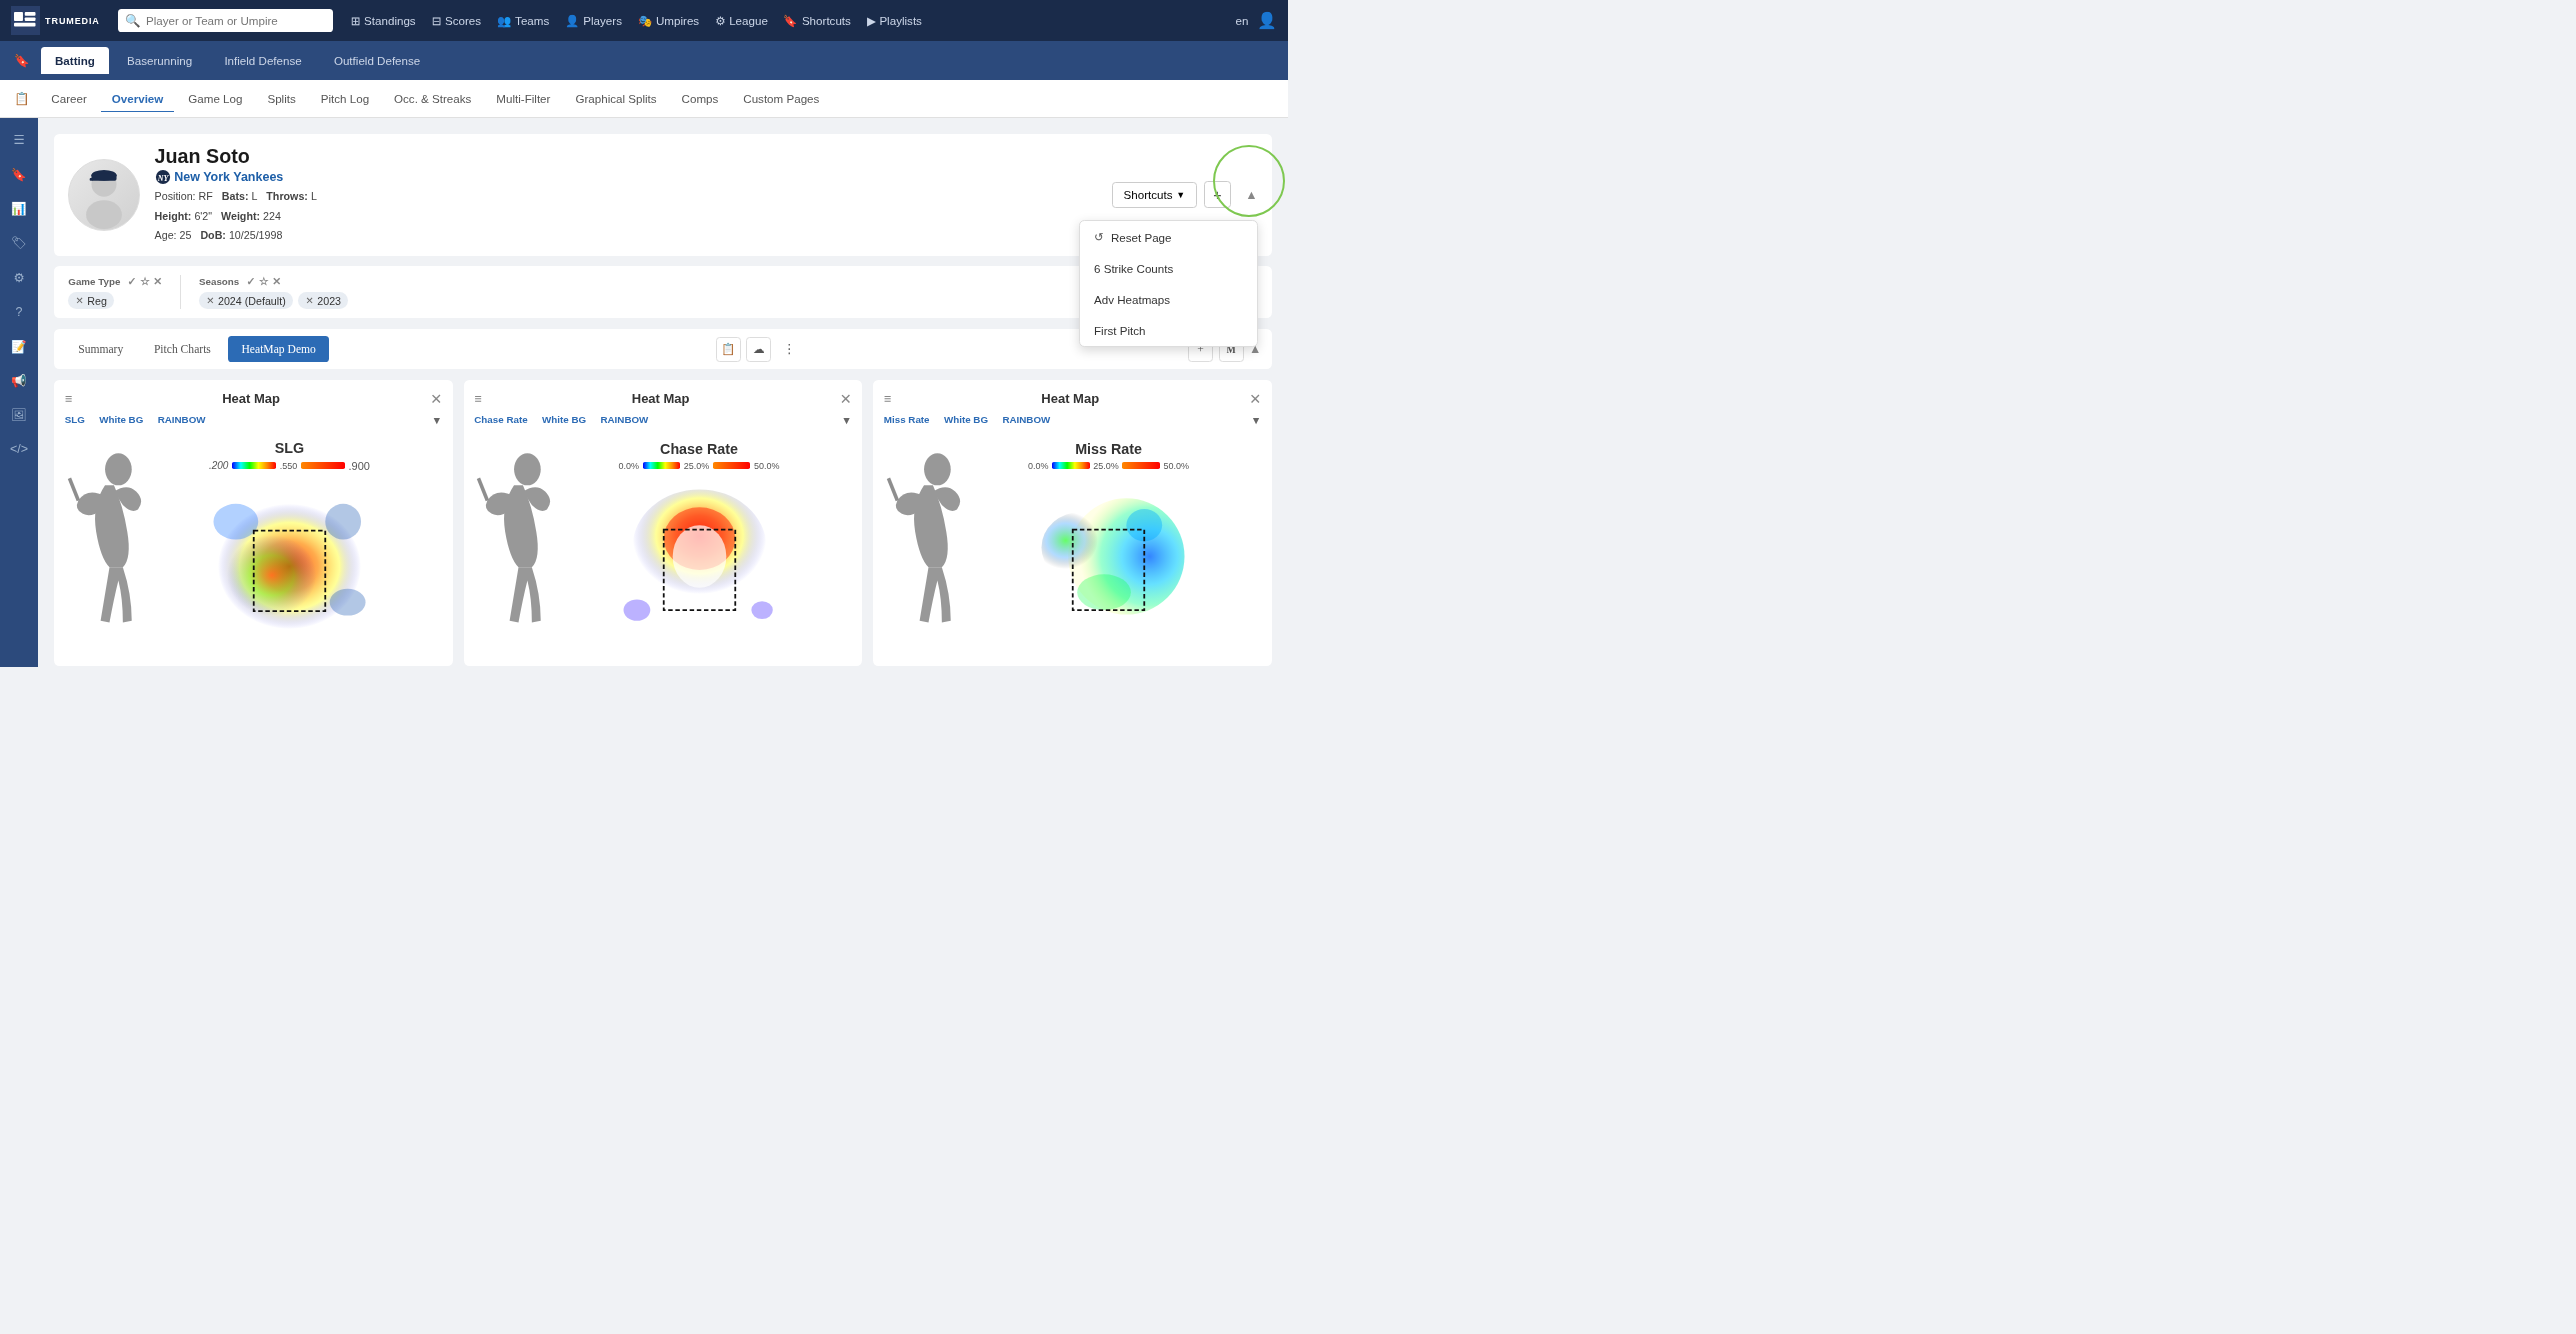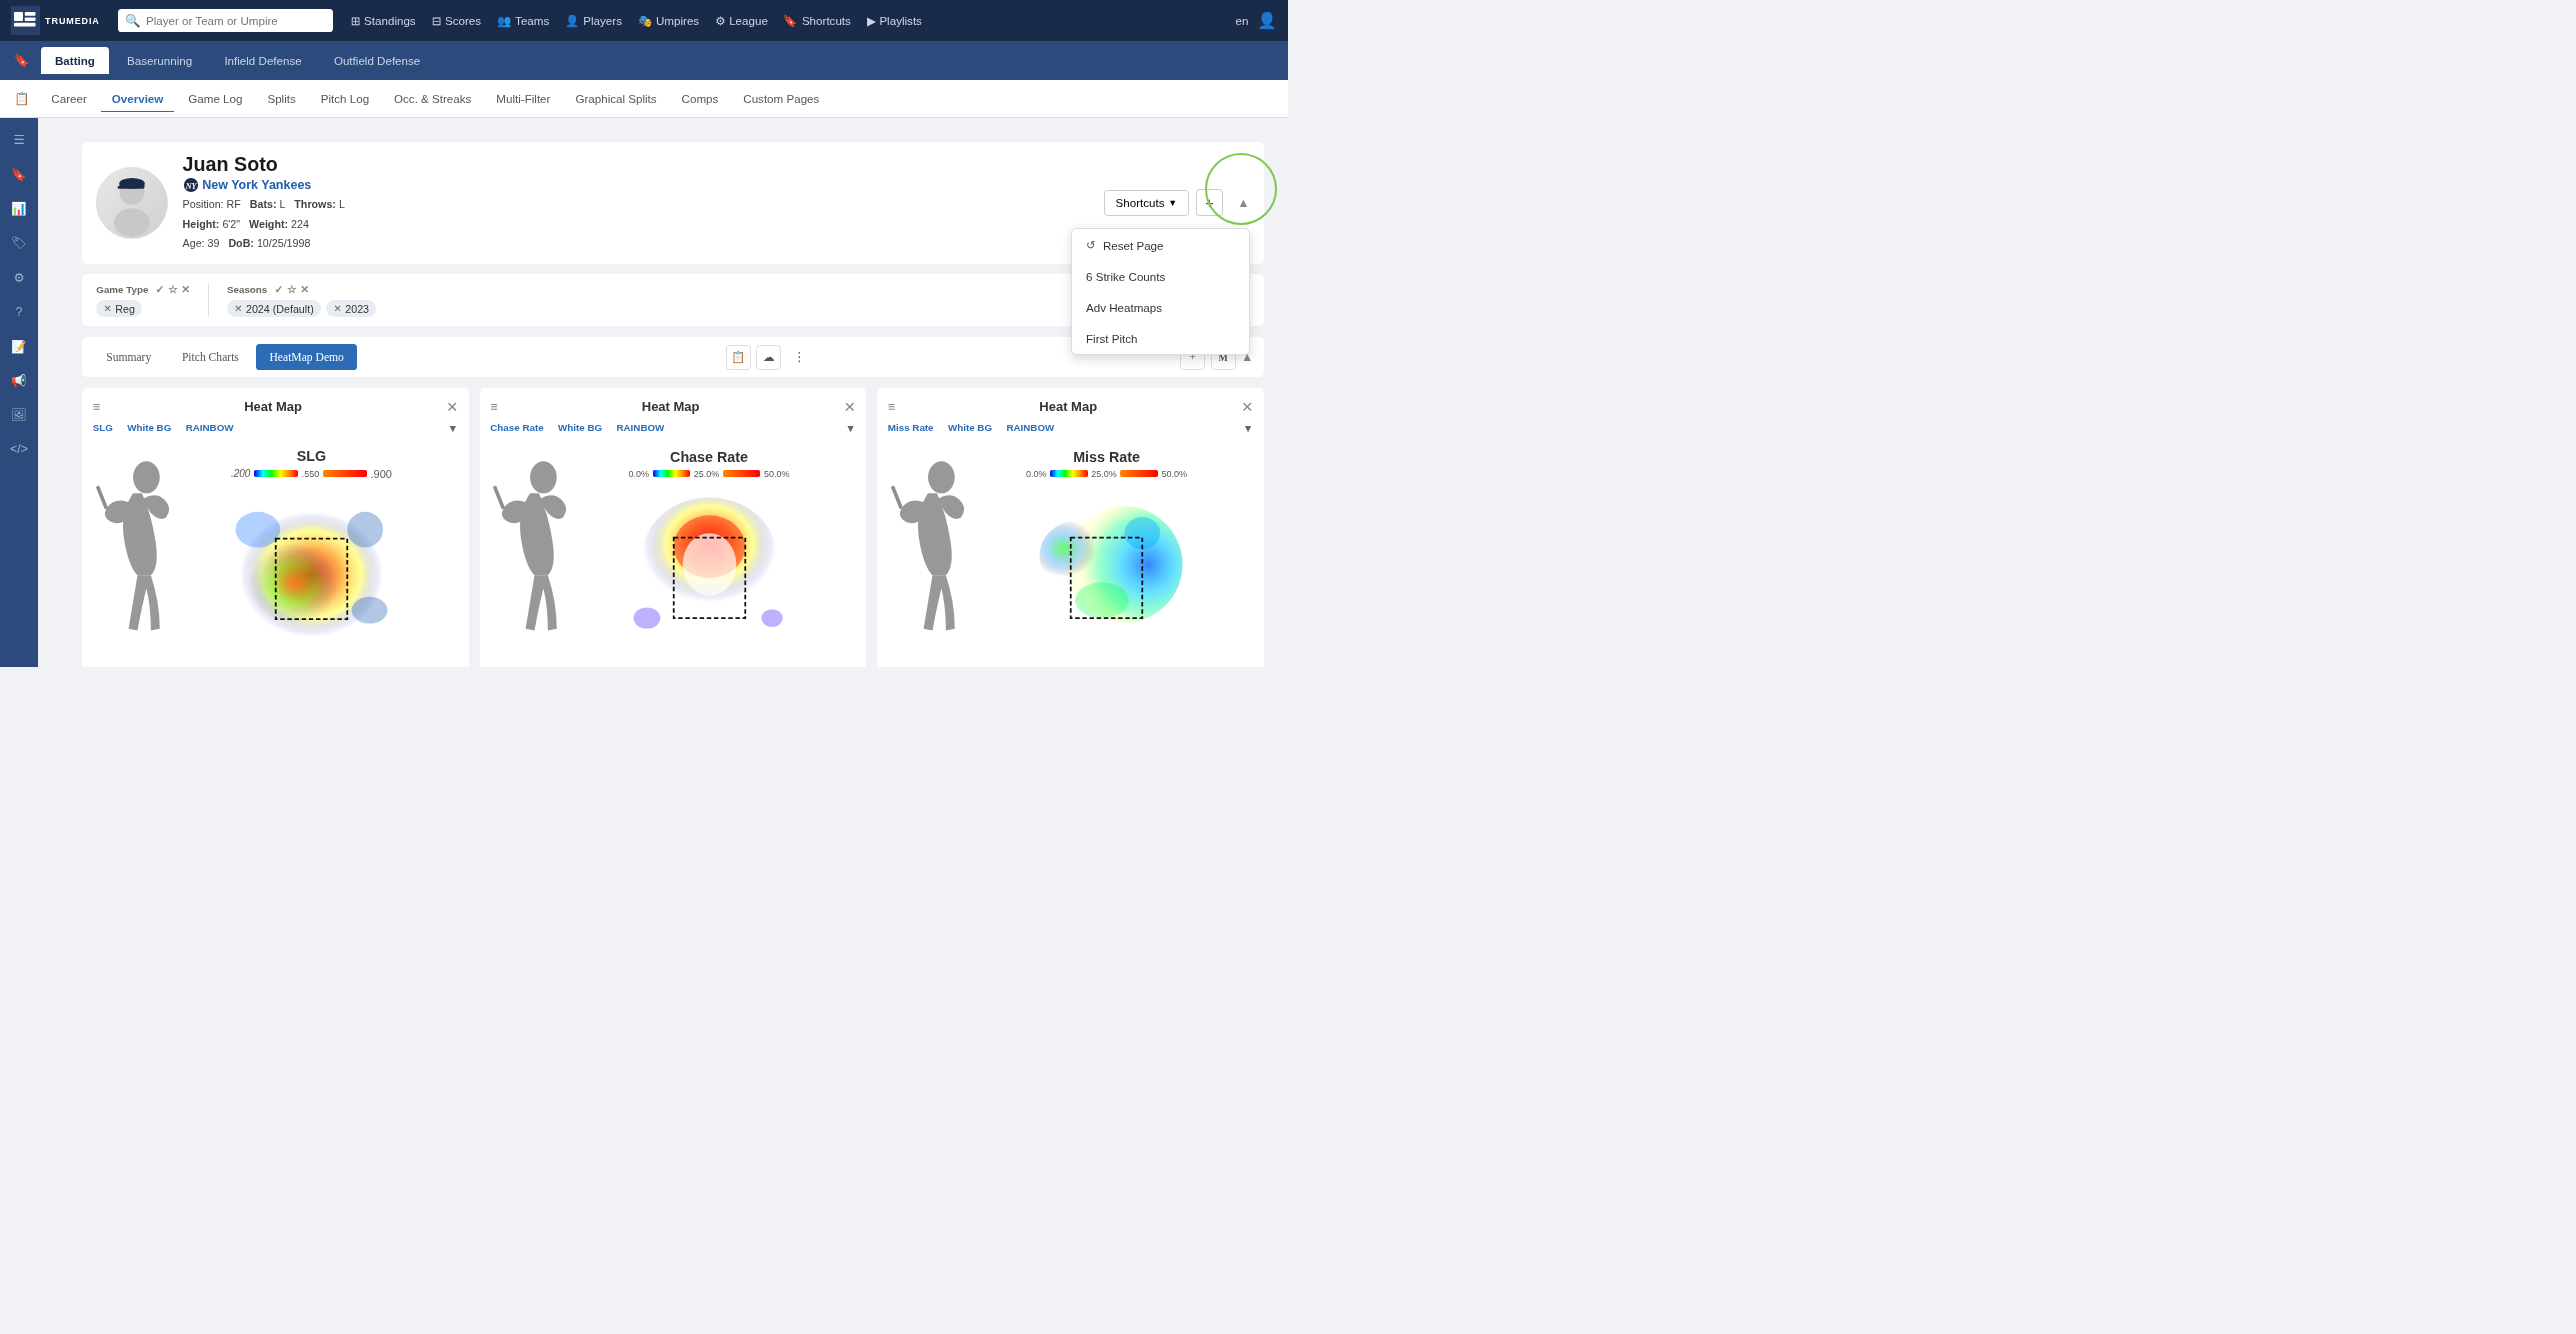--- a/index.html
+++ b/index.html
@@ -38,21 +38,21 @@
       padding: 5.4px 10.7px; color: #555; font-size: 11.6px; cursor: pointer;
     }
     .sub-tab.active { color: #2c6bb5; border-bottom: 1.8px solid #2c6bb5; margin-bottom: -1.8px; font-weight: 600; }
 
     
     .layout { display: flex; height: calc(667px - 118px); }
     .sidebar { width: 38px; background: #2c4a7c; display: flex; flex-direction: column; align-items: center; padding: 7.2px 0; gap: 5.4px; }
     .sidebar-icon { width: 29px; height: 29px; display: flex; align-items: center; justify-content: center; color: #9ab0cc; cursor: pointer; border-radius: 3.6px; font-size: 12.5px; }
 
     
-    .main { flex: 1; overflow-y: auto; background: #f0f2f5; padding: 24px; margin-left: 20px; }
+    .main { flex: 1; overflow-y: auto; background: #f0f2f5; padding: 16px; }
 
     
     .player-header {
       display: flex; align-items: center; background: white; padding: 10.7px 14.3px; border-radius: 5.4px; margin-bottom: 10.7px; gap: 14.3px;
     }
     .player-avatar {
       width: 72px; height: 72px; background: linear-gradient(135deg, #e8e8e8, #d0d0d0); border-radius: 50%; overflow: hidden; border: 1.8px solid #ddd; display: flex; align-items: center; justify-content: center;
     }
     .player-info h2 { font-size: 19.7px; font-weight: bold; color: #1a1a1a; }
     .team-name { color: #1e5fa8; font-size: 12.5px; font-weight: 600; display: flex; align-items: center; gap: 3.6px; margin: 1.8px 0; }
@@ -255,21 +255,21 @@
           <span>New York Yankees</span>
         </div>
         <div class="player-details">
           <span>Position:</span> <span>RF</span>&nbsp;&nbsp;
           <strong>Bats:</strong> <span>L</span>&nbsp;&nbsp;
           <strong>Throws:</strong> <span>L</span>
           <br>
           <strong>Height:</strong> <span>6'2"</span>&nbsp;&nbsp;
           <strong>Weight:</strong> <span>224</span>
           <br>
-          <span>Age:</span> <span>39</span>&nbsp;&nbsp;
+          <span>Age:</span> <span>25</span>&nbsp;&nbsp;
           <strong>DoB:</strong> <span>10/25/1998</span>
         </div>
       </div>
 
       <div class="header-right">
         <div class="shortcuts-btn">
           <span>Shortcuts</span>
           <span class="arrow">▼</span>
 
           <div class="highlight-circle"></div>

